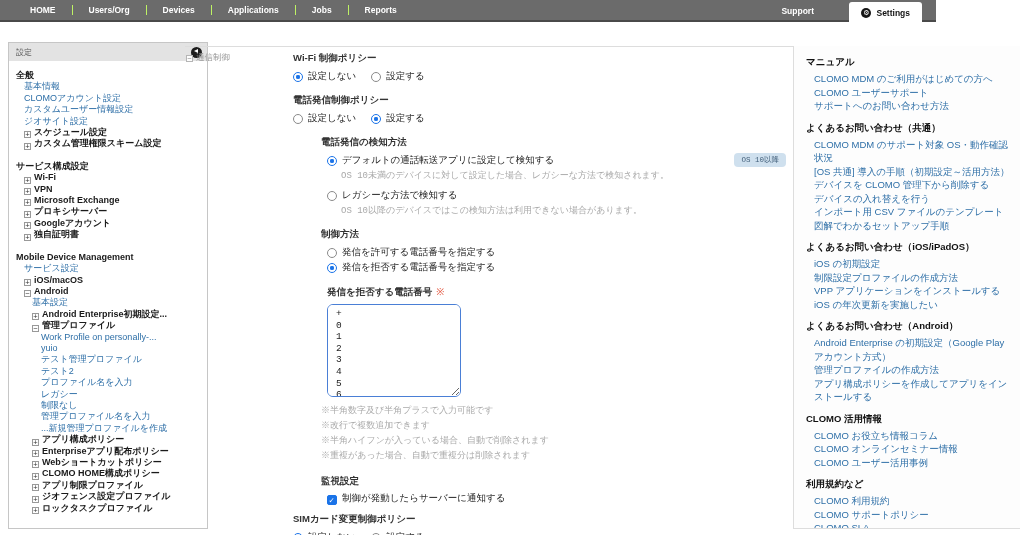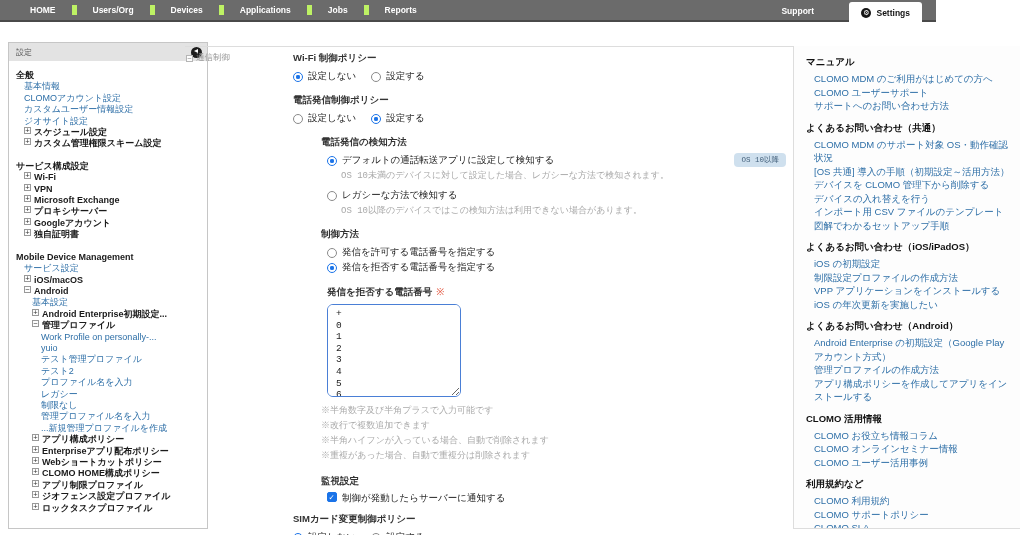--- a/index.html
+++ b/index.html
@@ -4,40 +4,40 @@
 <style>
   * { margin:0; padding:0; box-sizing:border-box; }
   html,body { width:1024px; height:535px; background:#fff; overflow:hidden;
               font-family:"Liberation Sans","DejaVu Sans",sans-serif; }
 
   
   #topbar { position:absolute; left:0; top:0; width:936px; height:22px;
             background:#6b6b6b; border-bottom:2px solid #4a4a4a; display:flex; align-items:center; }
   #navitems { display:flex; align-items:center; height:100%; padding-left:14px; }
   .nav-item { color:#fff; font-size:8.5px; font-weight:bold; padding:0 16px; line-height:10px; cursor:pointer; }
-  .nav-item + .nav-item { border-left:5px solid #bef264; }
+  .nav-item + .nav-item { border-left:1px solid #bef264; }
   #support { position:absolute; right:122px; top:0; line-height:22px; color:#fff; font-size:8.5px; font-weight:bold; cursor:pointer; }
   #settings-tab { position:absolute; right:14px; top:2px; height:22px; background:#fff;
                   border-radius:3px 3px 0 0; display:flex; align-items:center; gap:5px;
                   padding:0 12px; font-size:8.5px; font-weight:bold; color:#111; cursor:pointer; }
   .gear { width:10px; height:10px; border-radius:50%; background:#161616; display:inline-flex;
           align-items:center; justify-content:center; color:#fff; font-size:7px; line-height:10px; }
   .gear::after { content:"⚙"; }
 
   
   #sidebar { position:absolute; left:8px; top:42px; width:200px; height:487px;
              border:1px solid #c6c6c6; background:#fff; overflow:hidden; }
   #sidebar-header { height:18px; background:#e3e3e3; display:flex; align-items:center;
                     justify-content:space-between; padding:0 5px 0 7px; }
   #sidebar-title { font-size:8px; color:#555; }
   .collapse-circle { width:11px; height:11px; border-radius:50%; background:#1d1d1d; position:relative; cursor:pointer; }
   .collapse-circle::after { content:""; position:absolute; left:3px; top:2.8px; border-top:2.6px solid transparent;
                             border-bottom:2.6px solid transparent; border-right:4px solid #fff; }
   #tree { padding:9px 2px 6px 2px; font-size:9px; line-height:11.4px; }
-  .t-row { display:flex; align-items:flex-start; white-space:nowrap; overflow:hidden; padding-left:5px; cursor:pointer; color:#1a1a1a; }
+  .t-row { display:flex; align-items:flex-end; white-space:nowrap; overflow:hidden; padding-left:5px; cursor:pointer; color:#1a1a1a; }
   .t-row .ti { flex:none; width:7px; height:7px; border:1px solid #999; background:#fdfdfd; color:#333;
                font-size:7.5px; line-height:5.5px; text-align:center; margin-right:3px; font-weight:normal; }
   .t-row .ti:empty { display:none; }
   .sec { font-weight:bold; }
   .node { font-weight:bold; }
   .lnk { color:#2e6fa7; }
   .gap { margin-top:11px; }
   .i1 { padding-left:13px; }
   .i2 { padding-left:21px; }
   .i3 { padding-left:30px; }
@@ -63,21 +63,21 @@
   .sub .opts { margin-left:6px; margin-bottom:2px; }
   .help-text { color:#a9a9a9; font-size:9px; margin:0 0 7px 20px; }
   .os-badge { position:absolute; right:2px; top:-1px; background:#cfe0ee; color:#44617c;
               font-size:7.5px; padding:2px 7px; border-radius:4px; white-space:nowrap; }
   .req { color:#e0472e; margin-left:4px; font-weight:normal; }
   #deny-box { display:block; margin:2px 0 2px 6px; width:134px; height:93px; border:1.5px solid #4a7fd6;
               border-radius:6px; padding:3px 8px; font-family:inherit; font-size:9.5px; line-height:11.6px;
               color:#222; resize:both; outline:none; }
   .notes { margin-top:7px; }
   .notes div { color:#aaa; font-size:9px; line-height:15px; }
-  .check-row { display:flex; align-items:flex-start; gap:5px; margin:0 0 6px 6px; cursor:pointer; }
+  .check-row { display:flex; align-items:flex-end; gap:5px; margin:0 0 6px 6px; cursor:pointer; }
   .checkbox { width:10px; height:10px; border:1px solid #8a8a8a; border-radius:2px; background:#fff;
               position:relative; flex:none; }
   .checkbox.on { background:#1a73e8; border-color:#1a73e8; }
   .checkbox.on::after { content:"✓"; position:absolute; left:1px; top:-1px; color:#fff; font-size:8.5px; font-weight:bold; }
 
   
   #helppanel { position:absolute; left:793px; top:46px; width:227px; height:483px; background:#fdfdfd;
                border-left:1px solid #ddd; border-bottom:1px solid #ddd; padding:8px 10px 0 12px; overflow:hidden; }
   .h-title { font-weight:bold; color:#111; font-size:9.5px; margin:9px 0 3px; }
   .h-sec:first-child .h-title { margin-top:2px; }

